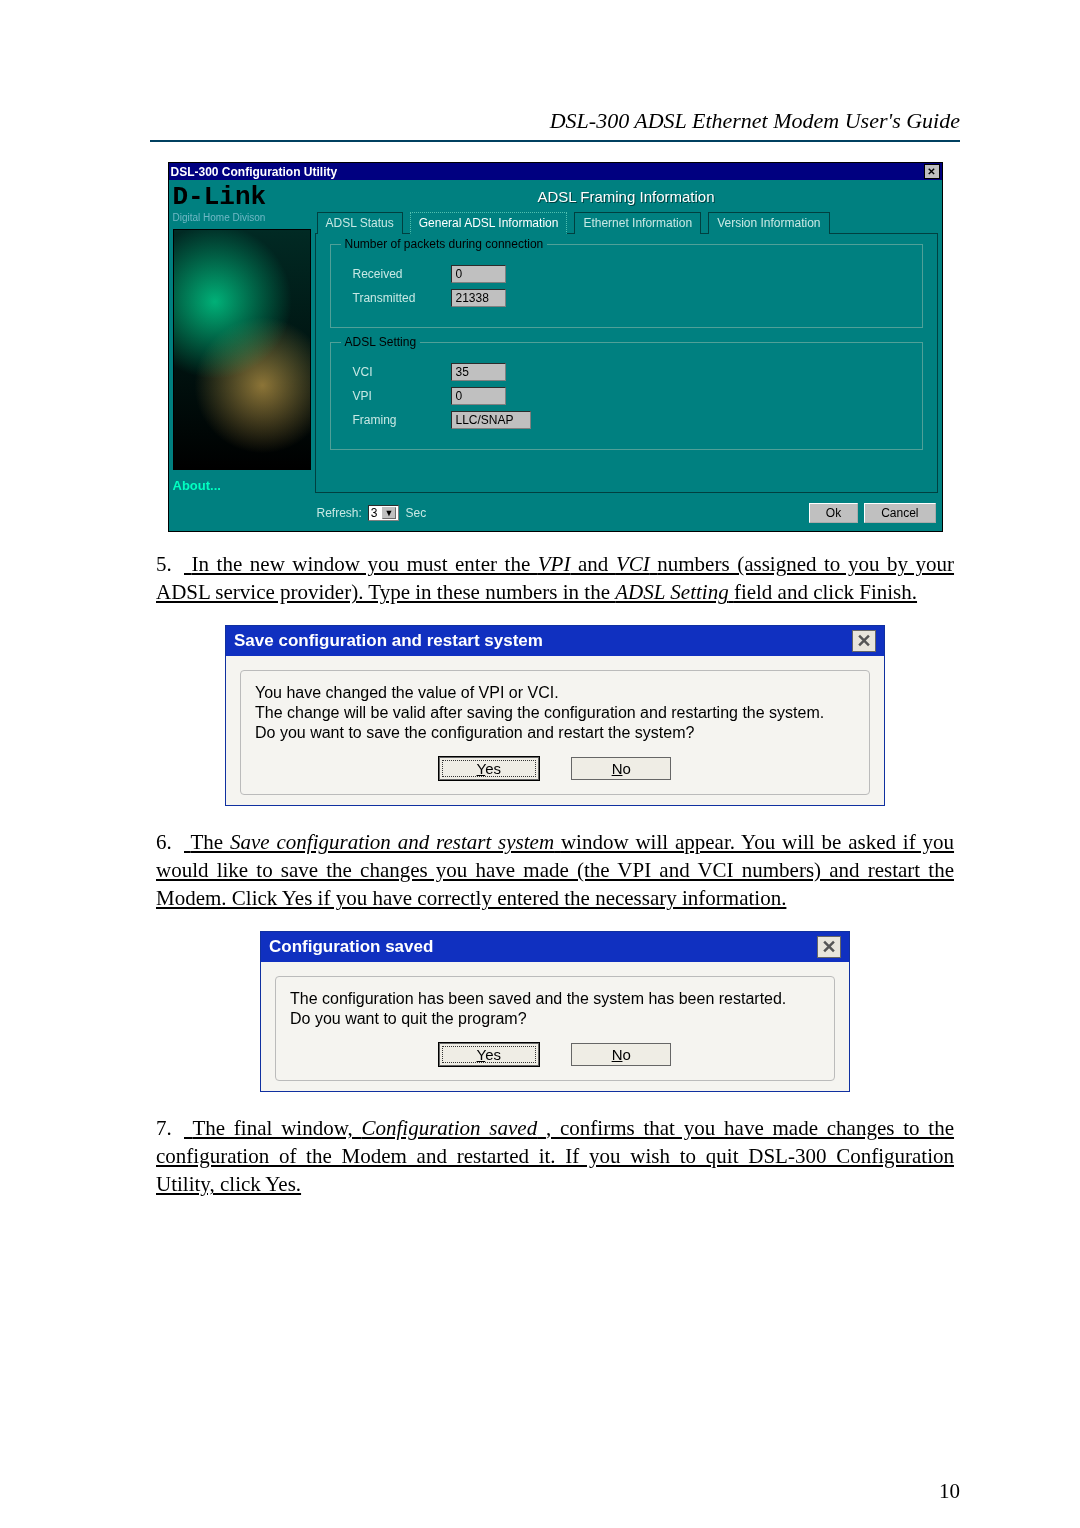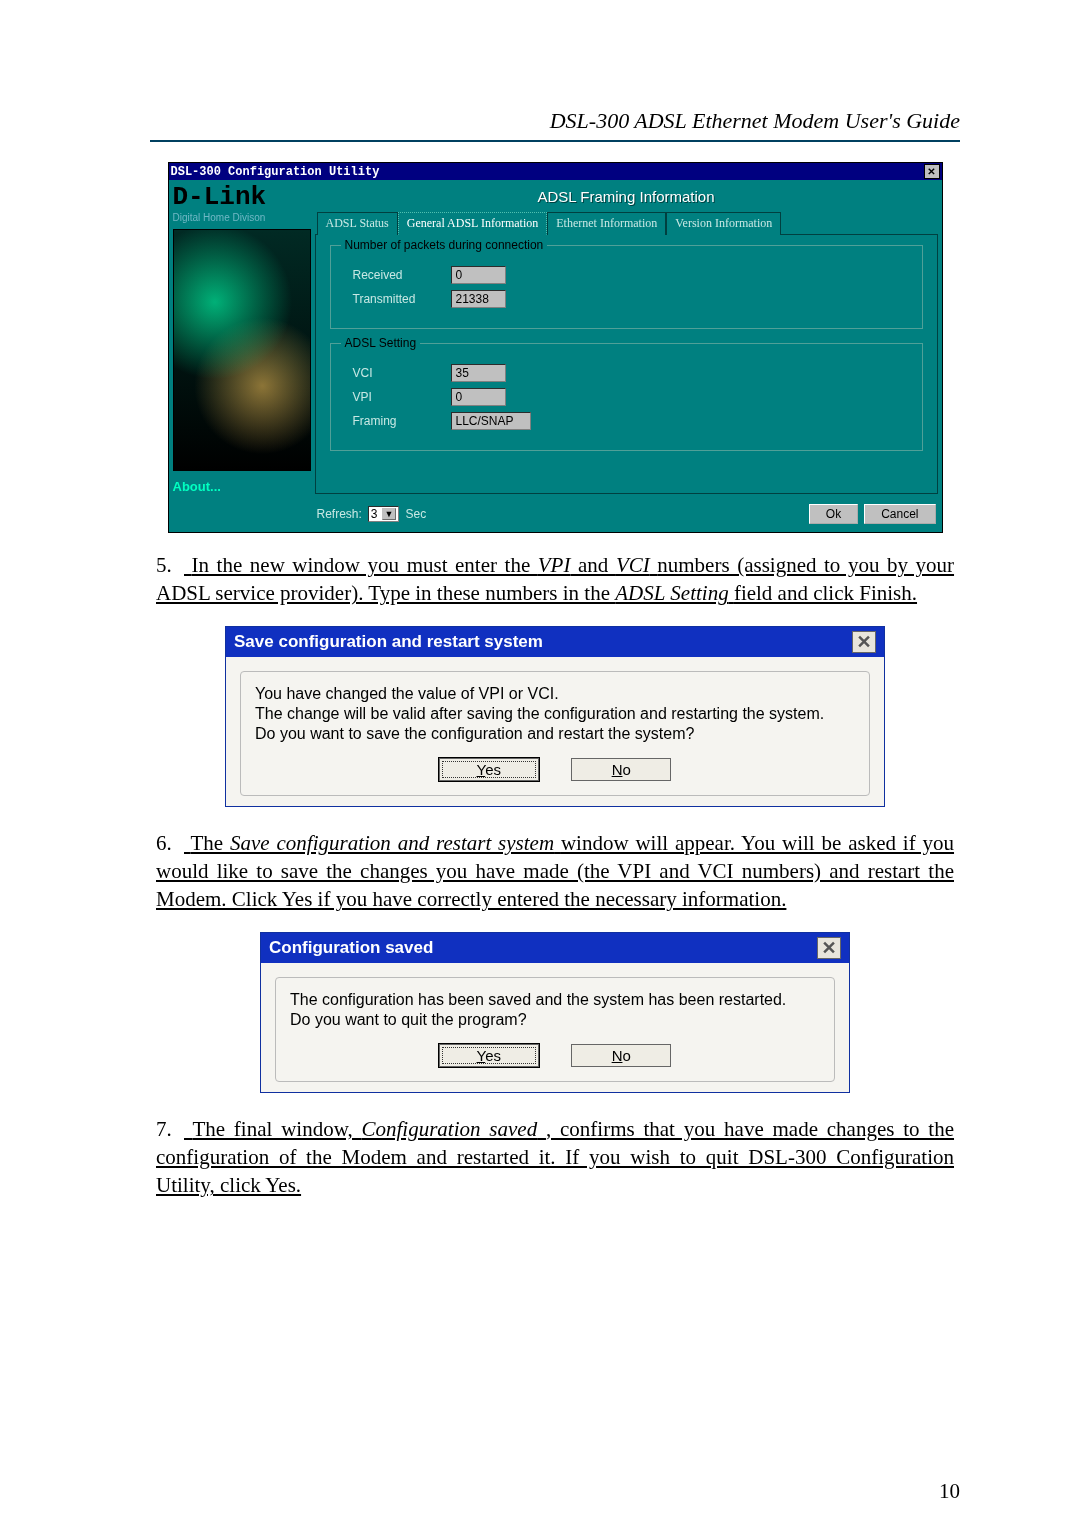--- a/index.html
+++ b/index.html
@@ -42,21 +42,21 @@
     background: #bfbfbf;
   }
   .titlebar {
     background: #000080;
     color: #fff;
     display: flex;
     align-items: center;
     padding: 1px 2px;
     font-size: 12px;
   }
-  .titlebar .title { flex: 1; font-weight: bold; font-family: Liberation Mono, monospace; }
+  .titlebar .title { flex: 1; font-weight: bold; }
   .close-btn {
     width: 16px; height: 15px;
     background: #c0c0c0;
     border: 1px solid #000;
     display: flex; align-items: center; justify-content: center;
     font-weight: bold; font-size: 10px; color: #000;
   }
   .appbody {
     display: flex;
     padding: 4px;
@@ -80,24 +80,23 @@
   .banner {
     background:#008080;
     color:#fff;
     text-align:center;
     font-size:15px;
     padding:4px 0 6px;
     text-shadow: 1px 1px 0 #004040;
   }
   .tabstrip {
     display:flex;
-    gap:0;
+    gap:7px;
     font-size:12px;
     padding-left:2px;
-    font-family:Liberation Serif, serif;
   }
   .tab {
     background:#008080;
     color:#c8e8e4;
     padding:3px 8px;
     border:1px solid #004040;
     border-bottom:none;
     position:relative;
     top:1px;
   }

